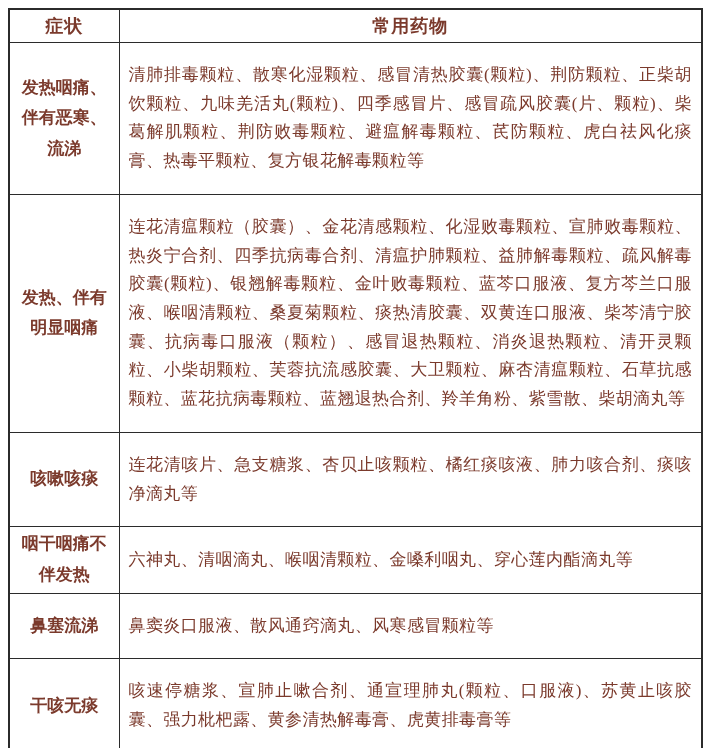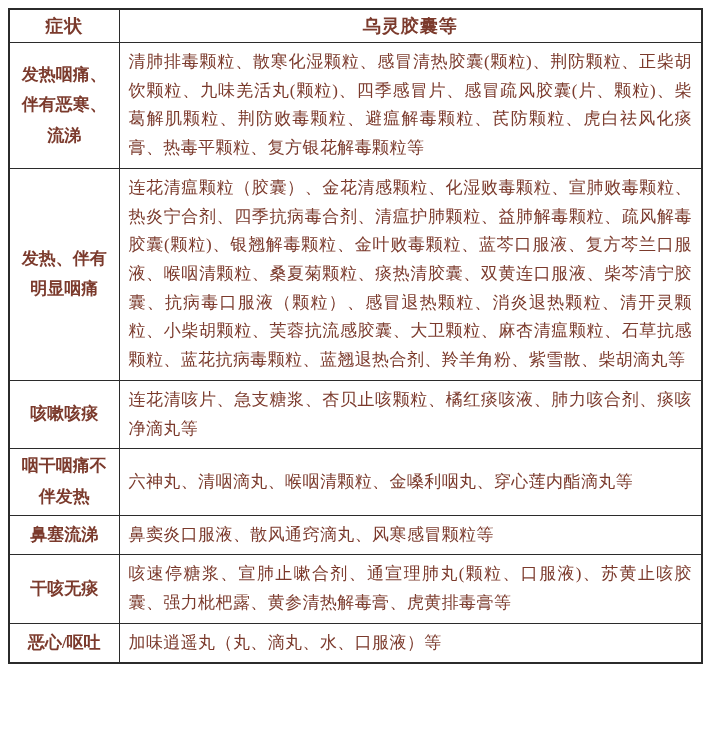--- a/index.html
+++ b/index.html
@@ -45,36 +45,36 @@
     font-weight: bold;
     font-size: 17px;
     text-align: center;
     vertical-align: middle;
     line-height: 1.8;
     padding: 2px 7px;
   }
   td.drugs-cell {
     font-size: 17px;
     line-height: 1.69;
-    padding: 5px 9px;
+    padding: 18px 9px;
     text-align: justify;
     vertical-align: middle;
     letter-spacing: 0.4px;
     word-break: break-all;
   }
 </style>
 </head>
 <body>
 
 <div class="page">
   <table class="med-table">
     <thead>
       <tr>
         <th class="col-symptom">症状</th>
-        <th class="col-drugs">乌灵胶囊等</th>
+        <th class="col-drugs">常用药物</th>
       </tr>
     </thead>
     <tbody id="rows">
   <tr>
     <td class="symptom-cell">发热咽痛、伴有恶寒、流涕</td>
     <td class="drugs-cell">清肺排毒颗粒、散寒化湿颗粒、感冒清热胶囊(颗粒)、荆防颗粒、正柴胡饮颗粒、九味羌活丸(颗粒)、四季感冒片、感冒疏风胶囊(片、颗粒)、柴葛解肌颗粒、荆防败毒颗粒、避瘟解毒颗粒、芪防颗粒、虎白祛风化痰膏、热毒平颗粒、复方银花解毒颗粒等</td>
   </tr>
 
   <tr>
     <td class="symptom-cell">发热、伴有明显咽痛</td>

